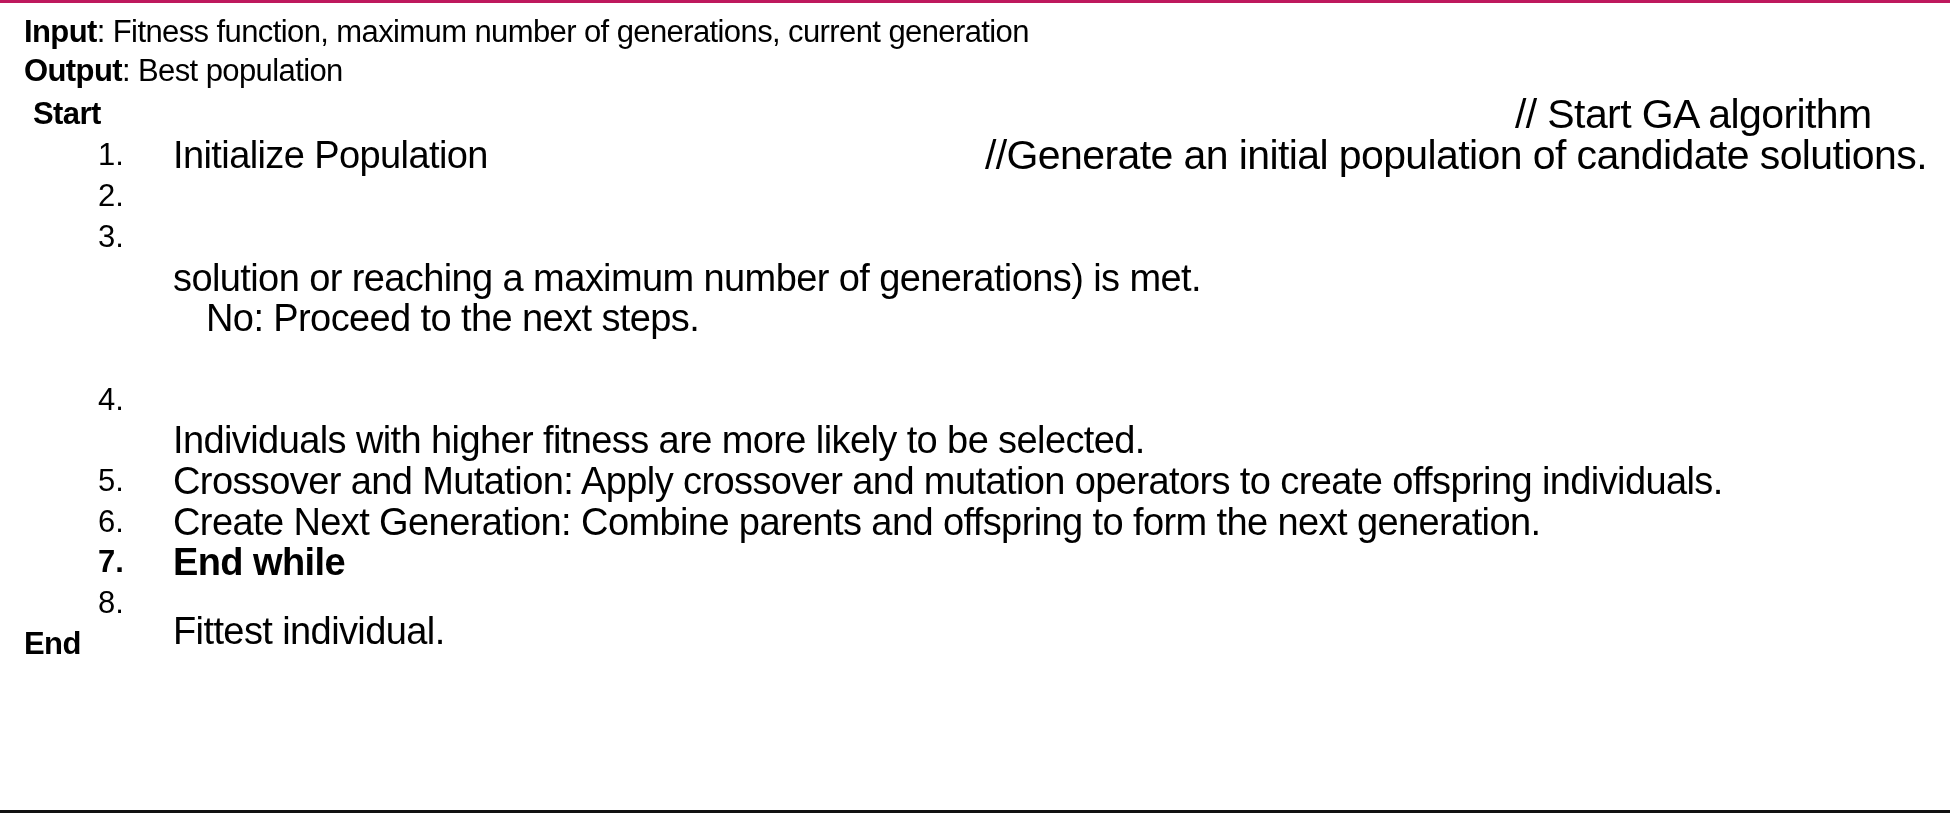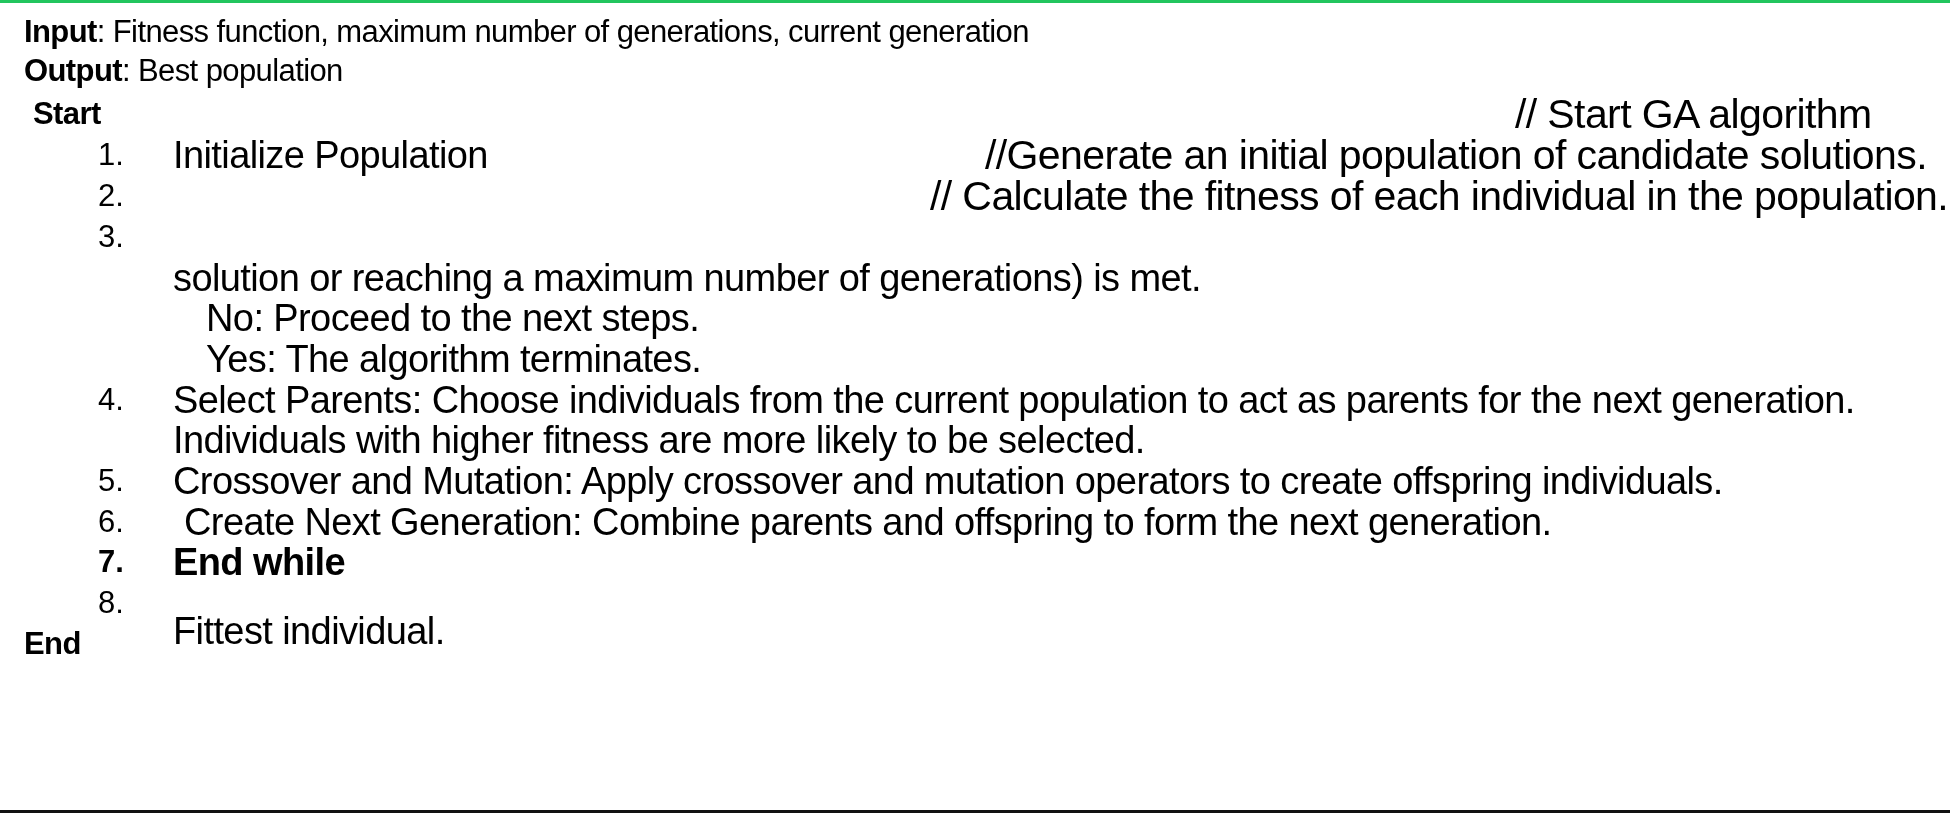--- a/index.html
+++ b/index.html
@@ -1,19 +1,19 @@
 <!DOCTYPE html>
 <html><head>
 <meta charset="utf-8">
 <style>
   html, body { margin: 0; padding: 0; background: #ffffff; }
   body { width: 1950px; height: 813px; overflow: hidden; position: relative;
          font-family: "Liberation Sans", sans-serif; color: #000; }
   .frame { position: absolute; left: 0; top: 0; width: 1950px; height: 813px; box-sizing: border-box;
-           border-top: 3px solid #22c55e; border-bottom: 3px solid #111; }
+           border-top: 3px solid #be185d; border-bottom: 3px solid #111; }
   .line { position: absolute; white-space: nowrap; font-size: 31px; line-height: 40px; letter-spacing: -0.6px; }
   .b { font-weight: bold; }
   .num { position: absolute; left: 98px; white-space: nowrap; font-size: 31px; line-height: 40px; }
   .txt { position: absolute; left: 173px; white-space: nowrap; font-size: 38px; line-height: 40px; letter-spacing: -0.6px; }
   .cmt { position: absolute; white-space: nowrap; font-size: 41px; line-height: 40px; letter-spacing: -0.6px; }
 </style>
 </head>
 <body>
 
 <div class="frame">
@@ -23,36 +23,33 @@
   <div class="line" style="left:24px; top:48px;"><span class="b">Output</span><span>: Best population</span></div>
 
   <div class="line b" style="left:33px; top:91px;">Start</div>
   <div class="cmt" style="left:1515px; top:91px;">//  Start GA algorithm</div>
 
   <div class="num" style="top:132px;">1.</div>
   <div class="txt" style="top:132px;">Initialize Population</div>
   <div class="cmt" style="left:985px; top:132px;">//Generate an initial population of candidate solutions.</div>
 
   <div class="num" style="top:173px;">2.</div>
-  <div class="cmt" style="left:930px; top:173px;">// Calculate the fitness of each individual in the population.</div>
 
   <div class="num" style="top:214px;">3.</div>
   <div class="txt" style="top:255px;">solution or reaching a maximum number of generations) is met.</div>
   <div class="txt" style="left:206px; top:295px;">No: Proceed to the next steps.</div>
-  <div class="txt" style="left:206px; top:336px;">Yes: The algorithm terminates.</div>
 
   <div class="num" style="top:377px;">4.</div>
-  <div class="txt" style="top:377px;">Select Parents: Choose individuals from the current population to act as parents for the next generation.</div>
   <div class="txt" style="top:417px;">Individuals with higher fitness are more likely to be selected.</div>
 
   <div class="num" style="top:458px;">5.</div>
   <div class="txt" style="top:458px;text-align:right;">Crossover and Mutation: Apply crossover and mutation operators to create offspring individuals.</div>
 
   <div class="num" style="top:499px;">6.</div>
-  <div class="txt" style="top:499px;margin-left:11px;">Create Next Generation: Combine parents and offspring to form the next generation.</div>
+  <div class="txt" style="top:499px;">Create Next Generation: Combine parents and offspring to form the next generation.</div>
 
   <div class="num b" style="top:539px;">7.</div>
   <div class="txt b" style="top:539px;">End while</div>
 
   <div class="num" style="top:580px;">8.</div>
   <div class="txt" style="top:580px;margin-top:28px;">Fittest individual.</div>
 
   <div class="line b" style="left:24px; top:621px;">End</div>
 </div>
 

